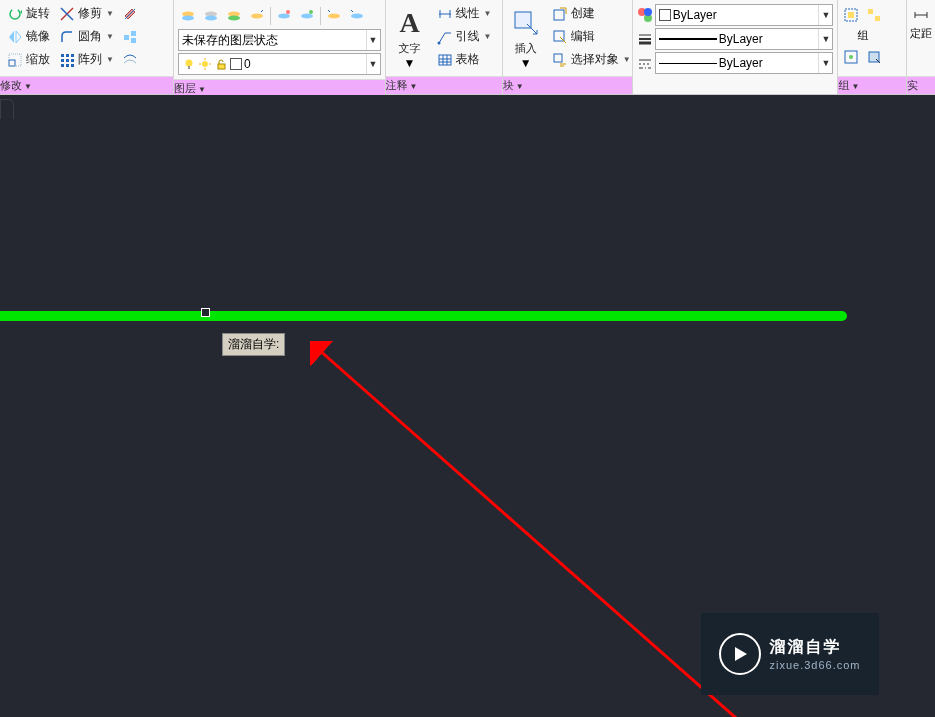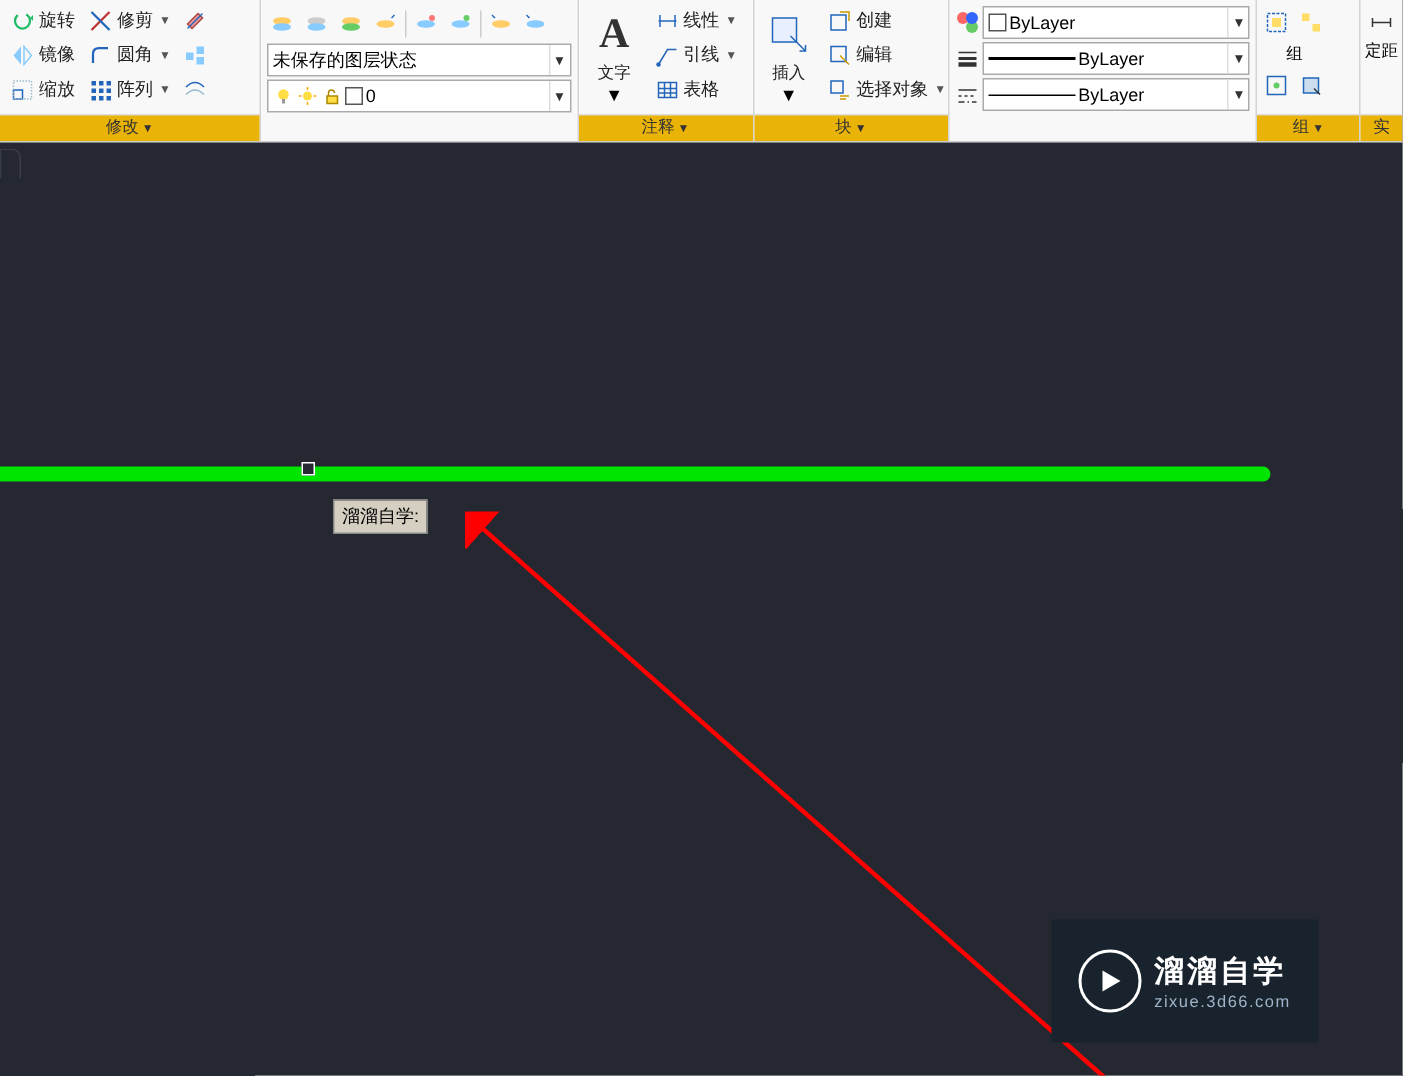--- a/index.html
+++ b/index.html
@@ -1,21 +1,21 @@
 <!DOCTYPE html>
 <html><head>
 <meta charset="utf-8">
 <style>
   * { box-sizing: border-box; margin: 0; padding: 0; }
   body { font-family: "Microsoft YaHei", Arial, sans-serif; font-size: 12px; background: #fff; width: 935px; height: 717px; overflow: hidden; position: relative; }
   
   .ribbon { display: flex; height: 95px; background: #f8f8f8; border-bottom: 1px solid #ccc; }
   .panel { border-right: 1px solid #d4d4d4; display: flex; flex-direction: column; position: relative; }
   .panel-body { flex: 1; display: flex; padding: 2px 3px 0 3px; gap: 2px; }
-  .panel-title { height: 18px; background: #eab308; border-top: 1px solid #dcdcdc; text-align: center; font-size: 11px; color: #333; line-height: 17px; position: relative; }
+  .panel-title { height: 18px; background: #f0abfc; border-top: 1px solid #dcdcdc; font-size: 11px; color: #333; line-height: 17px; position: relative; }
   .panel-title .arrow { font-size: 8px; margin-left: 2px; }
   .panel-title .launch { position: absolute; right: 3px; top: 1px; font-size: 10px; color: #555; cursor: pointer; }
   
   .col { display: flex; flex-direction: column; gap: 0px; }
   .row { display: flex; align-items: center; gap: 1px; }
   
   .btn { display: inline-flex; align-items: center; gap: 3px; height: 23px; padding: 0 3px; cursor: pointer; border: 1px solid transparent; }
   .btn .txt { font-size: 12px; color: #222; white-space: nowrap; }
   .btn .dd { font-size: 8px; color: #555; margin-left: 1px; }
   
@@ -38,21 +38,21 @@
   .green-bar { position: absolute; top: 190px; left: 0; width: 847px; height: 10px; background: #00e500; border-radius: 0 5px 5px 0; }
   .grip { position: absolute; top: 187px; left: 201px; width: 9px; height: 9px; border: 1px solid #fff; background: #252830; }
   
   .tooltip { position: absolute; top: 212px; left: 222px; background: #d4cfc1; border: 1px solid #888; padding: 2px 5px; font-size: 12px; color: #000; }
   
   .arrow-svg { position: absolute; top: 220px; left: 310px; pointer-events: none; }
   
   .watermark { position: absolute; bottom: 22px; right: 56px; width: 178px; height: 82px; background: #19232d; display: flex; align-items: center; justify-content: center; color: #fff; gap: 8px; }
   .wm-play { width: 42px; height: 42px; border: 2.5px solid #fff; border-radius: 50%; display: flex; align-items: center; justify-content: center; }
   .wm-txt { display: flex; flex-direction: column; }
-  .wm-t1 { font-size: 20px; font-weight: bold; letter-spacing: 2px; }
+  .wm-t1 { font-size: 16px; font-weight: bold; letter-spacing: 2px; }
   .wm-t2 { font-size: 11px; letter-spacing: 1px; color: #9fb4c8; margin-top: 1px; }
 
   .sq { width: 12px; height: 12px; border: 1px solid #555; display: inline-block; }
   .line-sample { width: 58px; height: 1px; background: #000; display: inline-block; }
   .line-sample-thick { width: 58px; height: 2px; background: #000; display: inline-block; }
 </style>
 </head>
 <body>
 
 <div class="ribbon">
@@ -259,20 +259,21 @@
                 <rect x="3" y="6" width="7" height="5" fill="#fd4" stroke="#a80"></rect>
                 <path d="M4 6 L4 4 Q4 2 6 2 Q8 2 8 4" fill="none" stroke="#a80"></path>
               </svg>
             </span>
           <span class="sq" style="background:#fff"></span>
           <span class="txt" style="font-size:12px">0</span>
         </div>
         <div class="cdd">▼</div>
       </div>
     </div>
+    <div class="panel-title"><span>图层</span><span class="arrow">▼</span></div>
   </div>
 
   <div class="panel" style="width:118px">
     <div class="panel-body">
       <div class="big-btn" style="width:42px">
         <div class="ico-lg">
             <span style="font-family:serif;font-size:28px;font-weight:bold;color:#333">A</span>
           </div>
         <span class="txt">文字</span>
         <span class="dd">▼</span>

